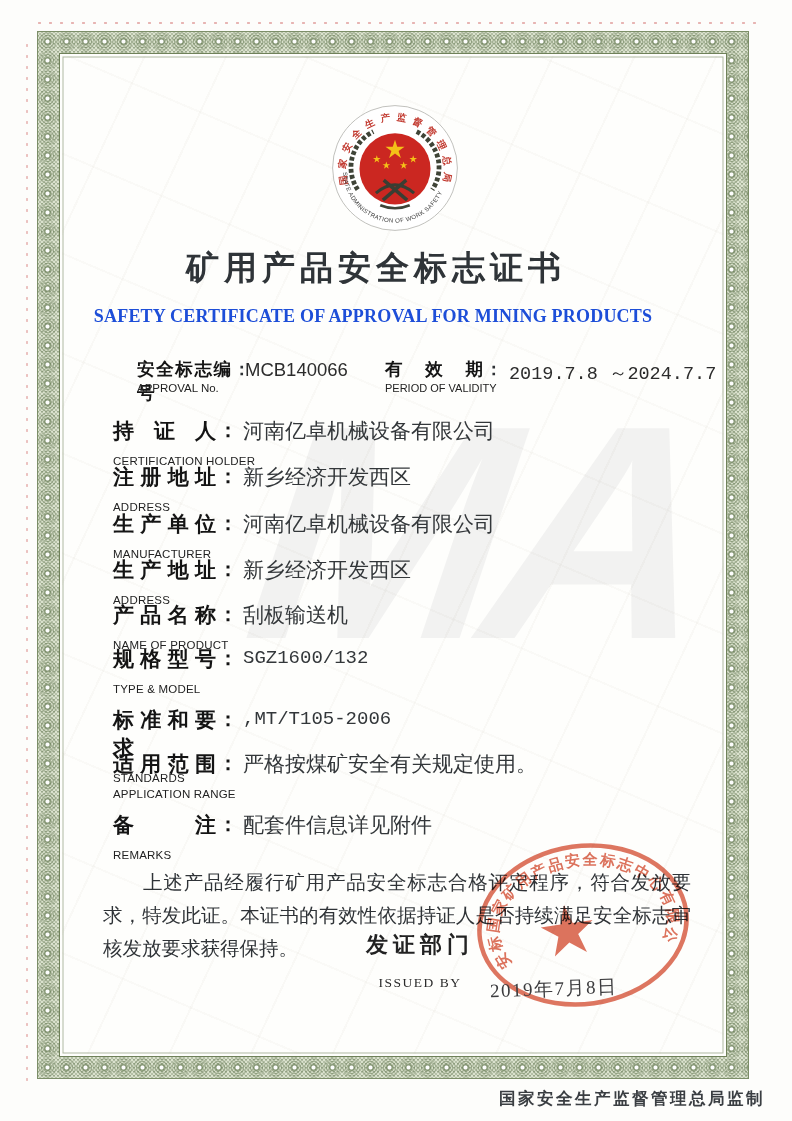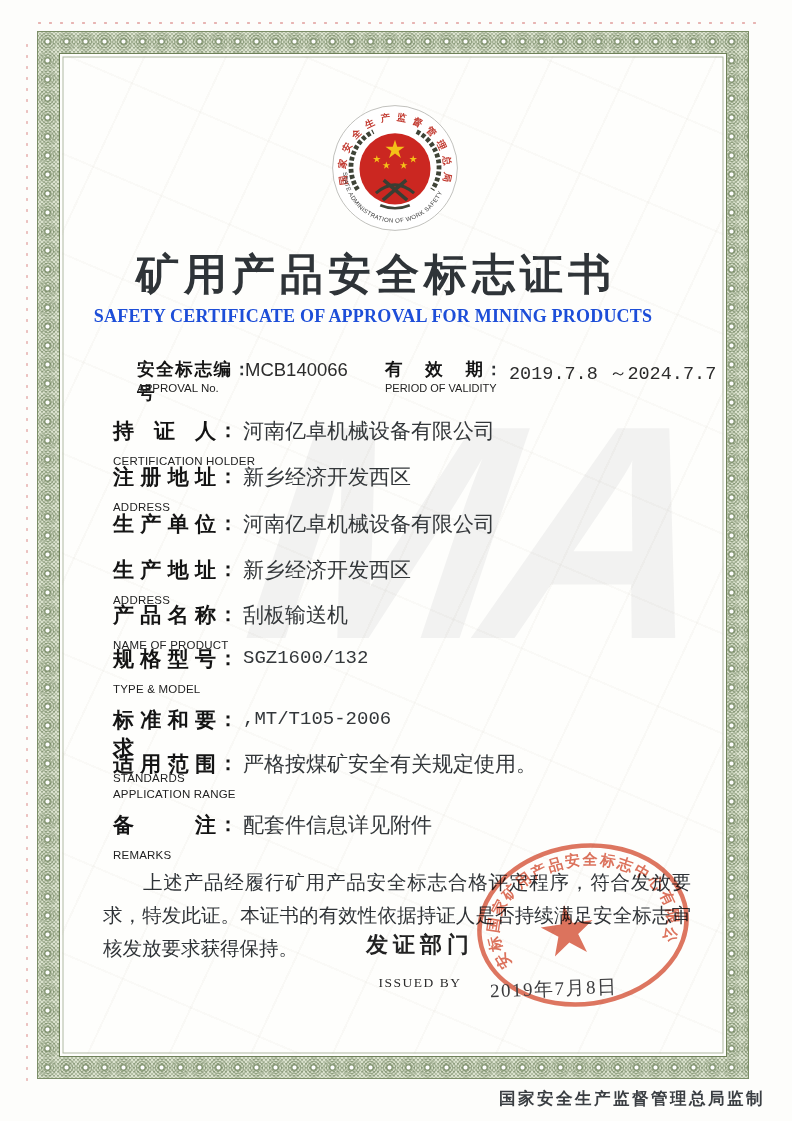--- a/index.html
+++ b/index.html
@@ -35,21 +35,21 @@
   .wm{position:absolute;left:255px;top:368px;width:520px;height:340px;
     font-family:"Liberation Sans",sans-serif;font-weight:700;font-style:italic;
     font-size:305px;line-height:330px;letter-spacing:-18px;color:rgba(115,115,125,.085);
     transform:skewX(-8deg);user-select:none;}
 
   
   .emblem{position:absolute;left:330px;top:103px;width:130px;height:130px;}
 
   
   .title{position:absolute;top:246px;left:0;right:40px;text-align:center;
-    font-size:43px;font-weight:700;letter-spacing:5px;color:#2f3438;}
+    font-size:33px;font-weight:700;letter-spacing:5px;color:#2f3438;}
   .subtitle{position:absolute;top:306px;left:0;right:46px;text-align:center;
     font-size:18px;font-weight:700;letter-spacing:.2px;color:#1d4ed8;}
 
   
   .row-approval{position:absolute;top:357px;left:137px;right:50px;height:52px;}
   .ap-label{position:absolute;left:0;top:0;width:94px;font-size:17.5px;font-weight:700;color:#141414;
     text-align:justify;text-align-last:justify;font-family:Liberation Mono, monospace;}
   .ap-colon{position:absolute;left:96px;top:0;font-size:17.5px;font-weight:700;}
   .ap-caption{position:absolute;left:0;top:25px;font-size:11.5px;color:#222;
     font-family:"Liberation Sans",sans-serif;}
@@ -152,20 +152,21 @@
   <div class="field f1">
     <span class="lbl">持证人</span><span class="colon">：</span><span class="val">河南亿卓机械设备有限公司</span>
     <div class="cap">CERTIFICATION HOLDER</div>
   </div>
   <div class="field f2">
     <span class="lbl">注册地址</span><span class="colon">：</span><span class="val">新乡经济开发西区</span>
     <div class="cap">ADDRESS</div>
   </div>
   <div class="field f3">
     <span class="lbl">生产单位</span><span class="colon">：</span><span class="val">河南亿卓机械设备有限公司</span>
+    <div class="cap">MANUFACTURER</div>
   </div>
   <div class="field f4">
     <span class="lbl">生产地址</span><span class="colon">：</span><span class="val">新乡经济开发西区</span>
     <div class="cap">ADDRESS</div>
   </div>
   <div class="field f5">
     <span class="lbl">产品名称</span><span class="colon">：</span><span class="val">刮板输送机</span>
     <div class="cap">NAME OF PRODUCT</div>
   </div>
   <div class="field f6">

